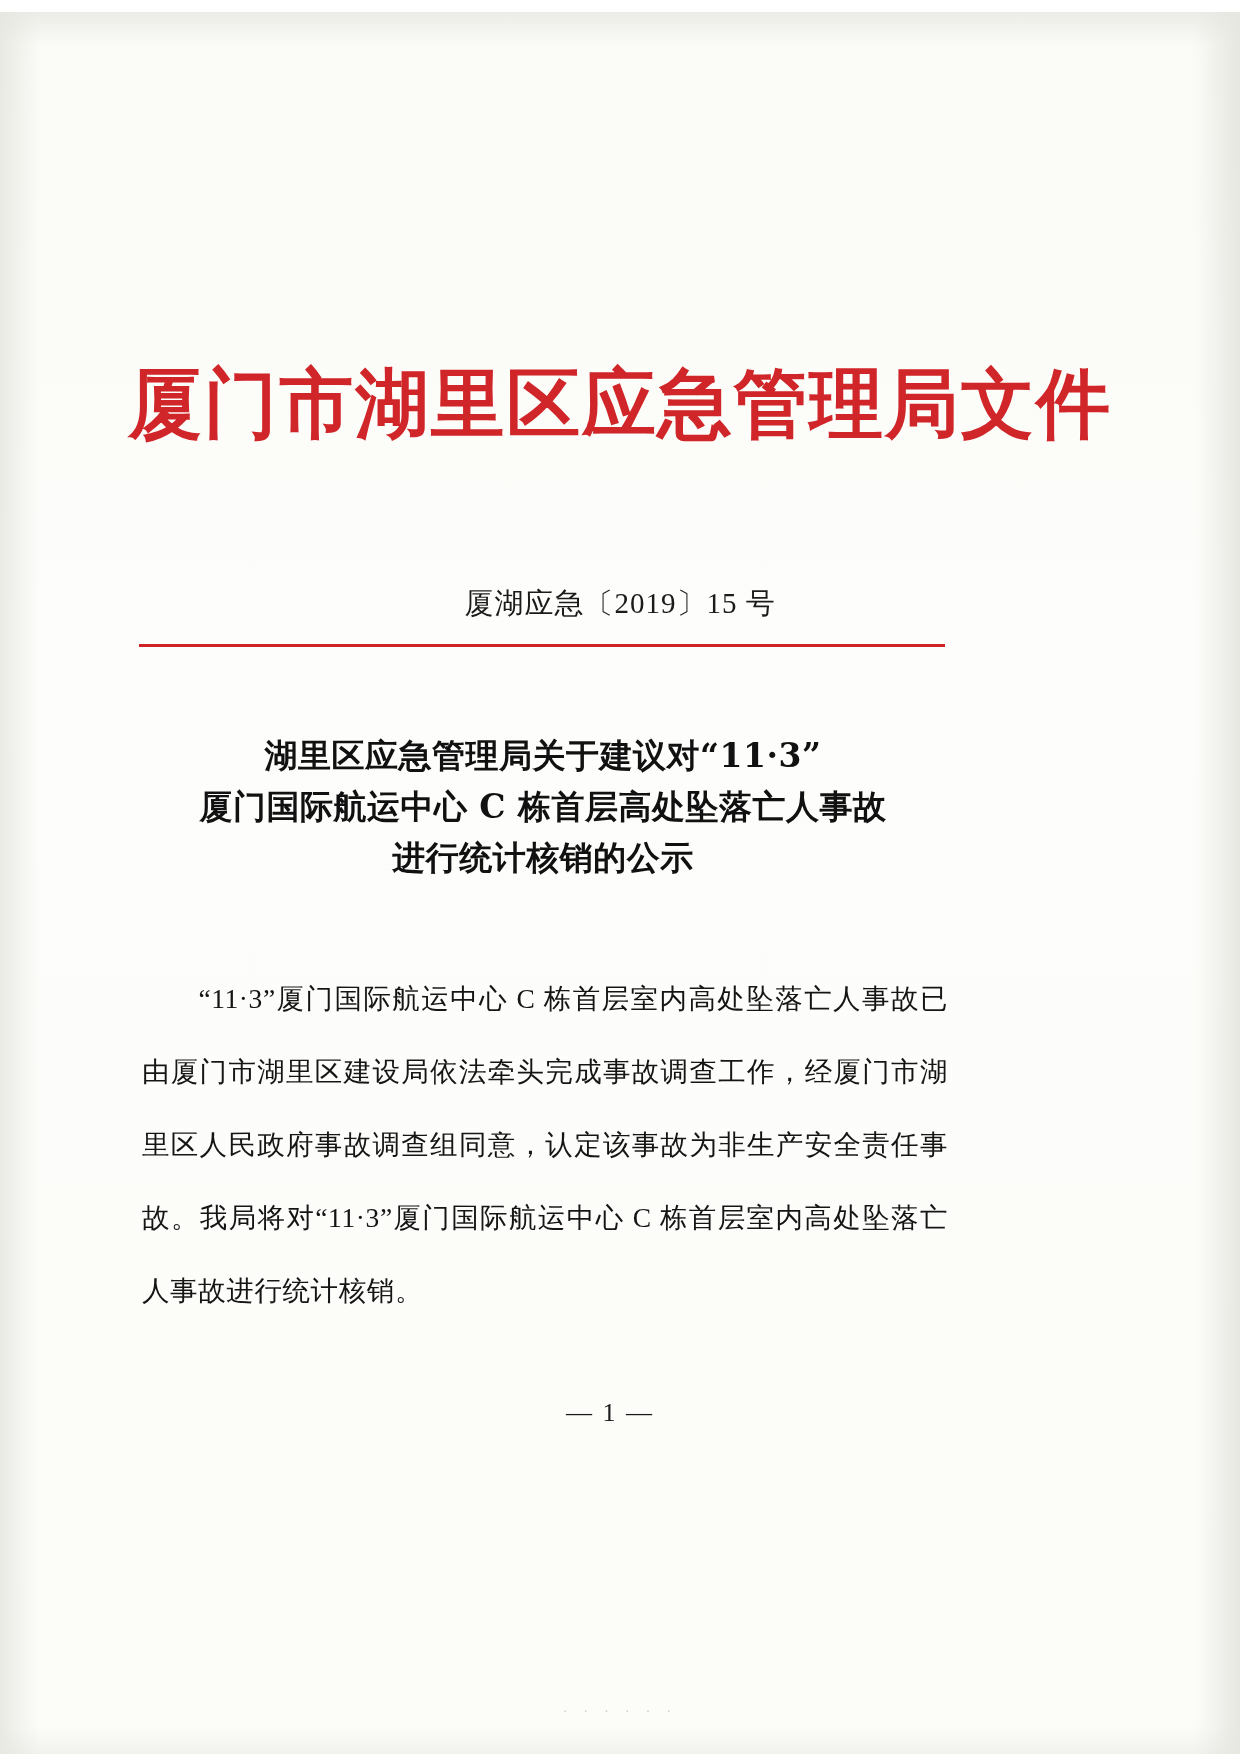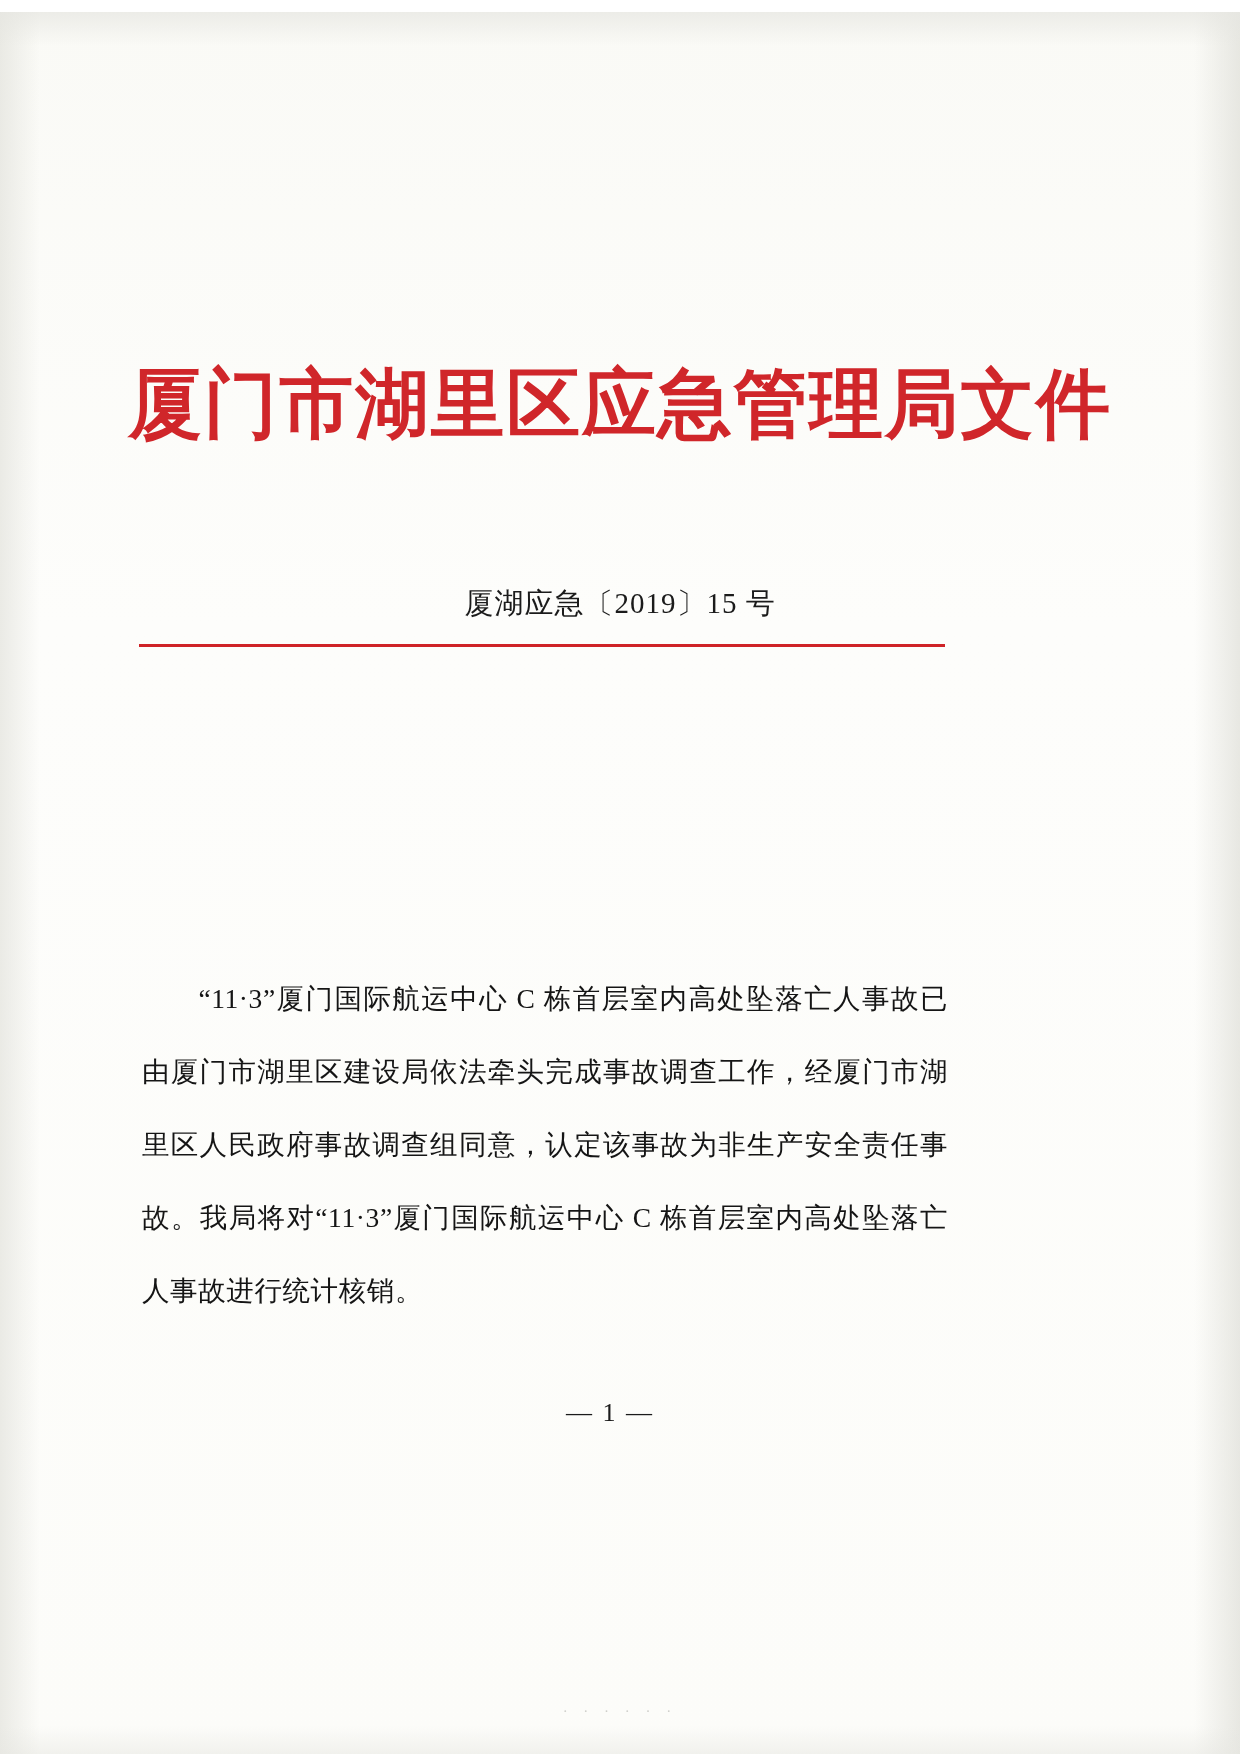--- a/index.html
+++ b/index.html
@@ -142,20 +142,25 @@
 
 <div class="page">
   <div class="doc-body">
 
     <div class="masthead">厦门市湖里区应急管理局文件</div>
 
     <div class="docnum">厦湖应急〔2019〕15 号</div>
 
     <div class="red-rule"></div>
 
+    <div class="title">
+      <div>湖里区应急管理局关于建议对“11·3”</div>
+      <div>厦门国际航运中心 C 栋首层高处坠落亡人事故</div>
+      <div>进行统计核销的公示</div>
+    </div>
 
     <div class="para" id="para1"><span class="indent"></span><span>“11·3”厦门国际航运中心 C 栋首层室内高处坠落亡人事故已由厦门市湖里区建设局依法牵头完成事故调查工作，经厦门市湖里区人民政府事故调查组同意，认定该事故为非生产安全责任事故。我局将对“11·3”厦门国际航运中心 C 栋首层室内高处坠落亡人事故进行统计核销。</span></div>
 
 
     <div class="page-number">— 1 —</div>
 
     <div class="footer-smudge">· · · · · ·</div>
 
     <div class="edge-left"></div>
     <div class="edge-right"></div>

